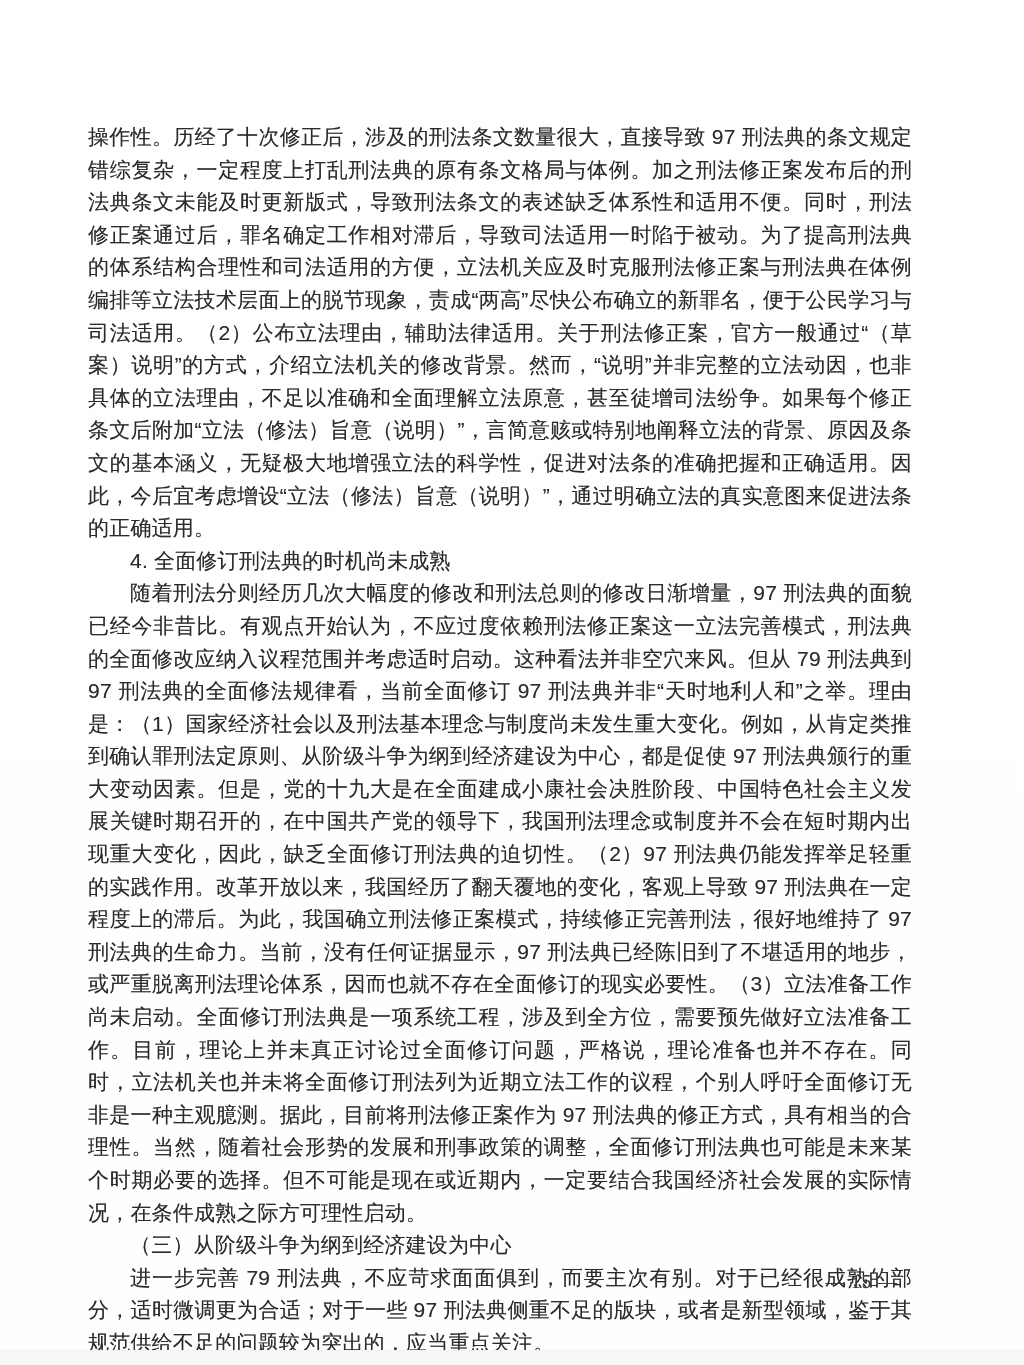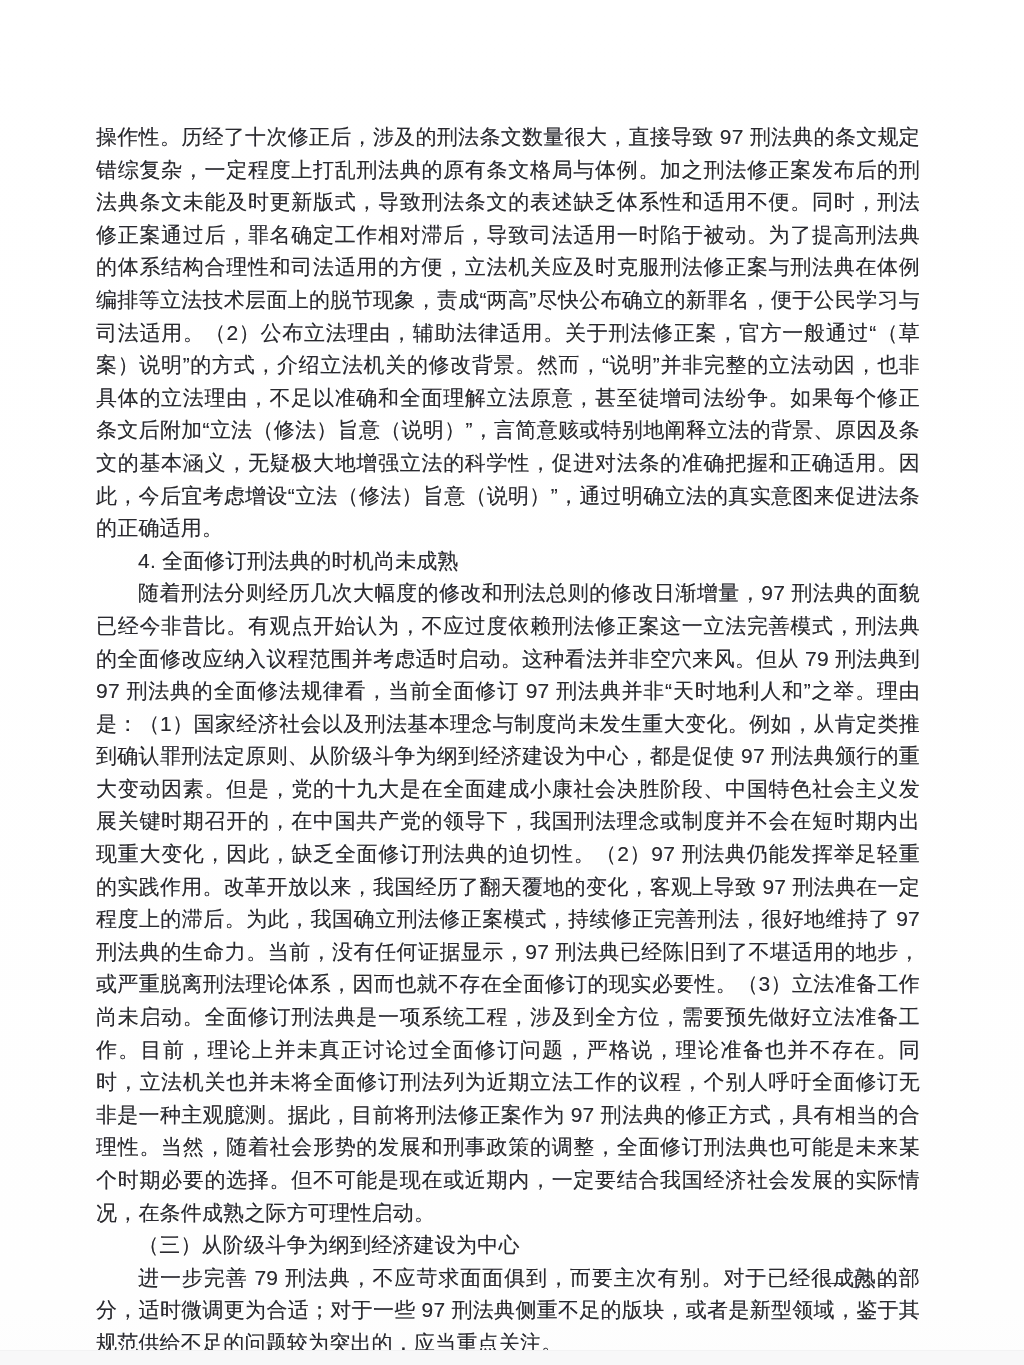--- a/index.html
+++ b/index.html
@@ -10,21 +10,21 @@
   .page {
     position: relative;
     width: 1024px;
     height: 1365px;
     background: linear-gradient(180deg, #ffffff 0%, #fefefe 96%, #fdfdfd 100%);
     overflow: hidden;
     font-family: "Liberation Sans", sans-serif;
   }
   .text-block {
     position: absolute;
-    left: 96px;
+    left: 88px;
     top: 121px;
     width: 824px;
     color: #2a2a2f;
     font-size: 21px;
     line-height: 32.6px;
     text-align: justify;
     text-justify: inter-character;
     letter-spacing: 0.2px;
     text-shadow: 0 0 0.6px rgba(42,42,48,0.45); 
   }

